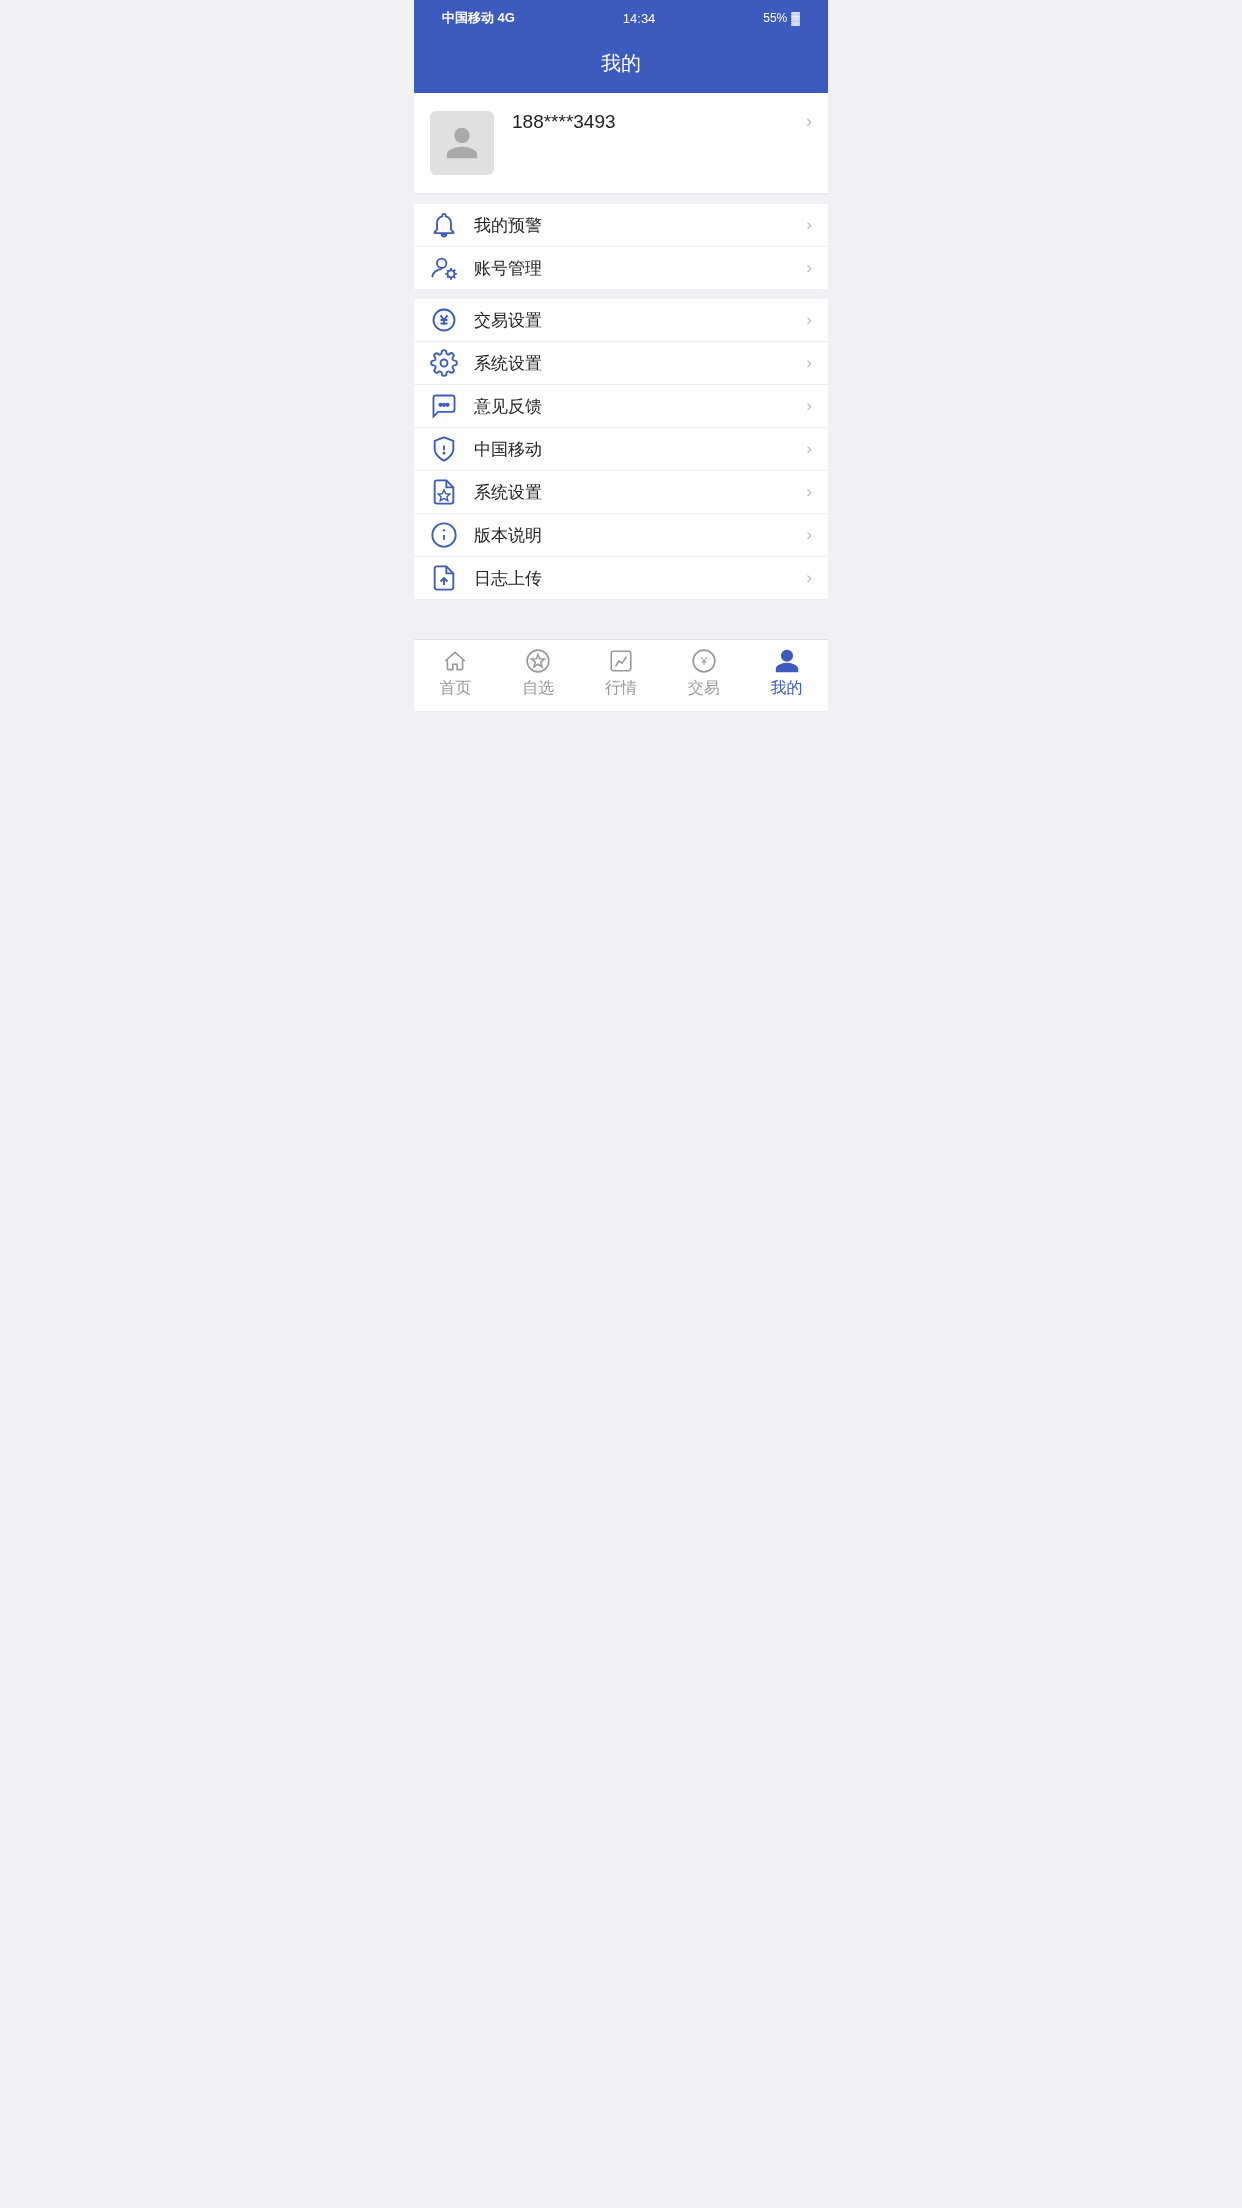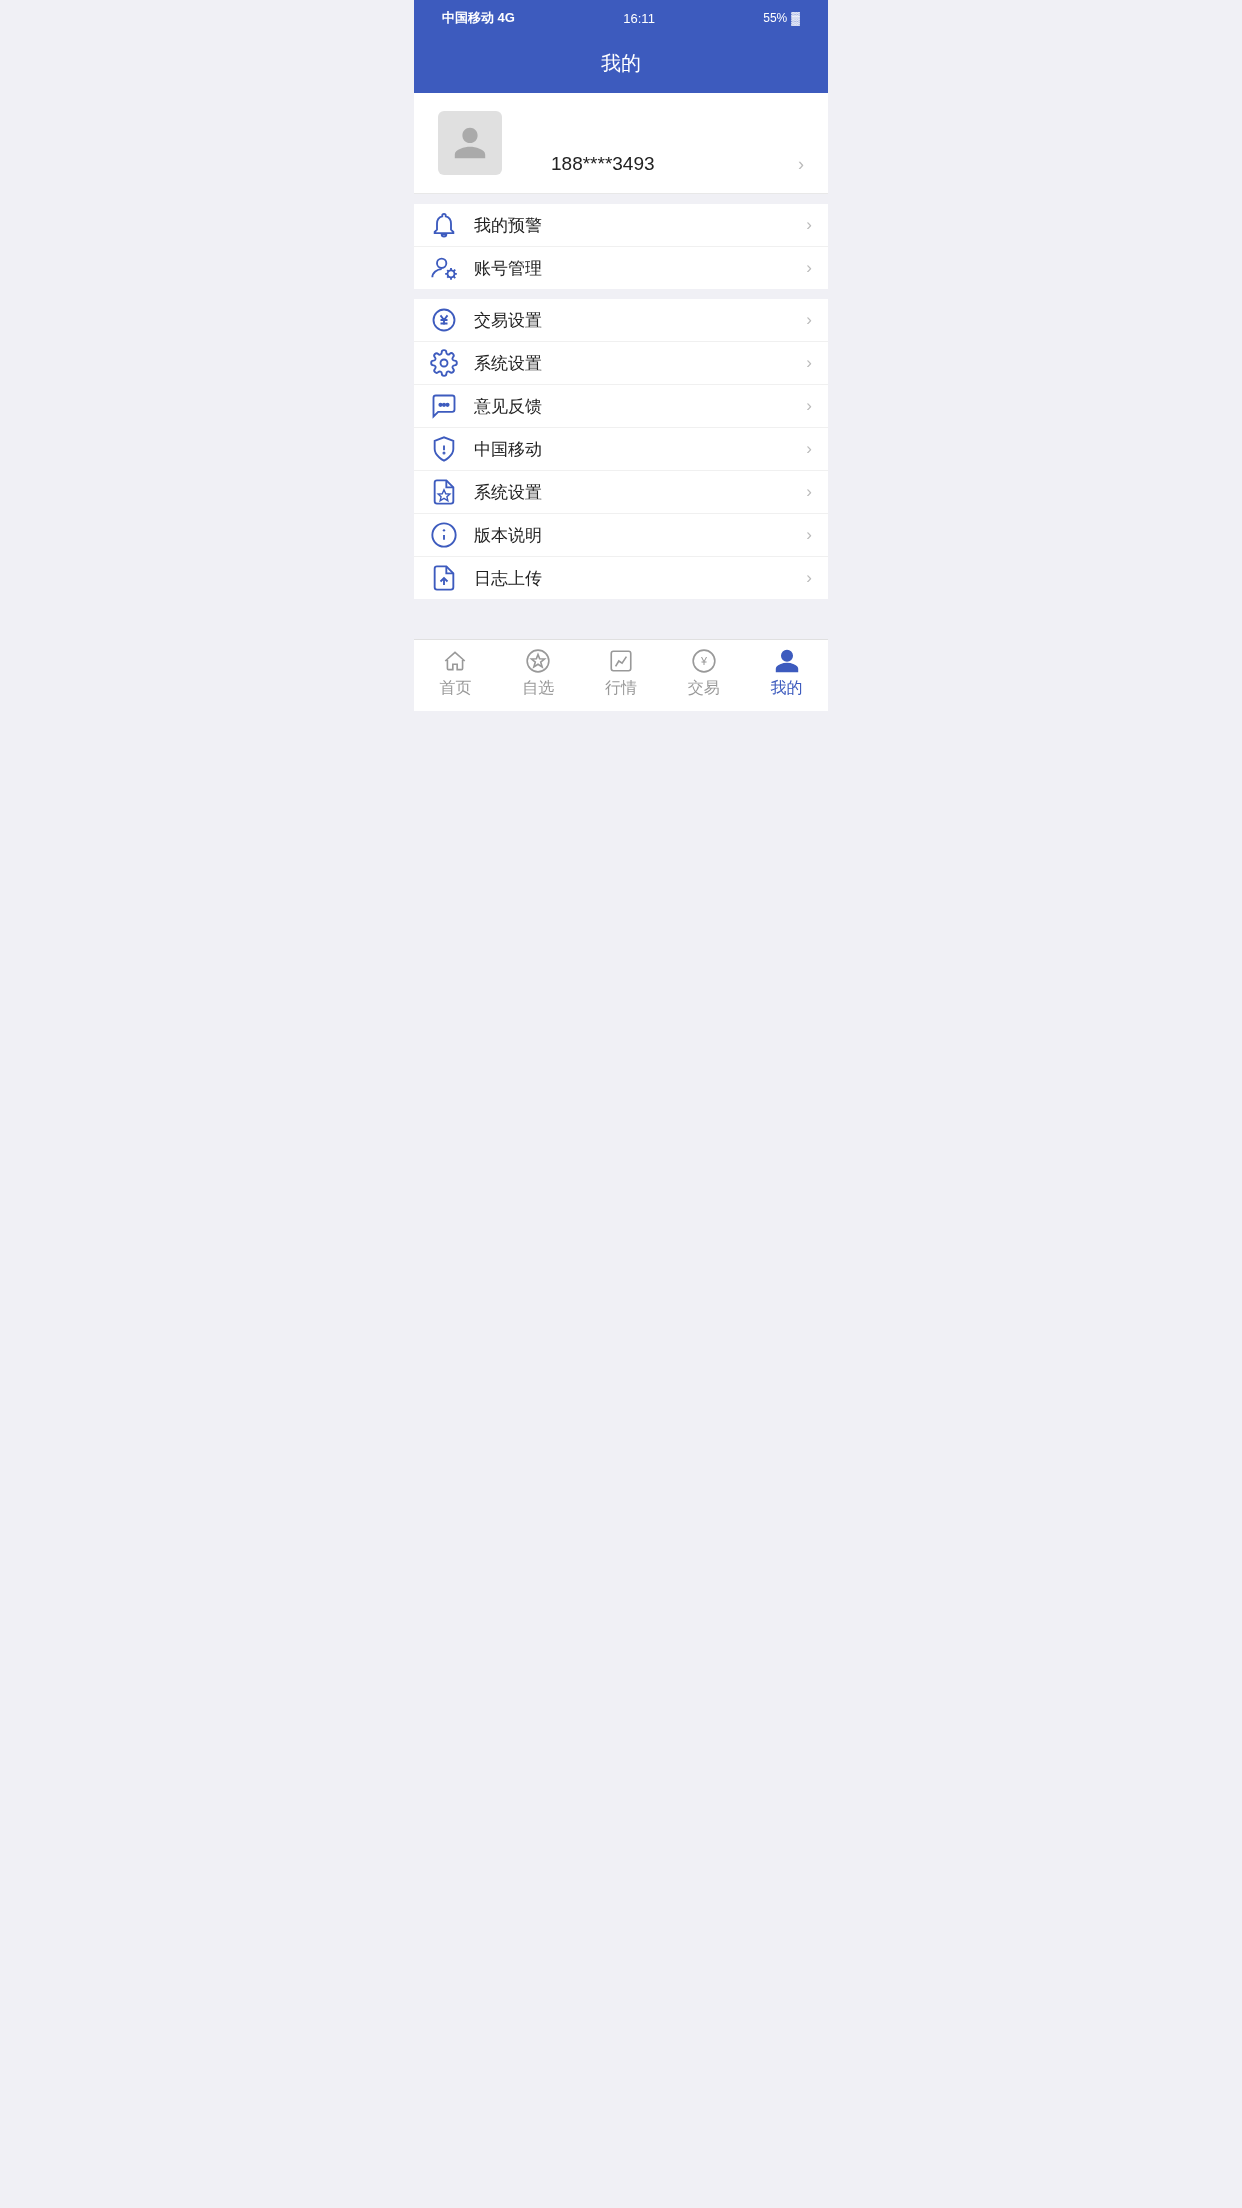--- a/index.html
+++ b/index.html
@@ -36,24 +36,23 @@
       text-align: center;
       padding: 14px 0 16px;
       font-size: 20px;
       font-weight: 500;
     }
 
     
     .profile-section {
       background: white;
       display: flex;
-      align-items: flex-end;
-      padding: 18px 24px;
+      align-items: flex-start;
+      padding: 18px 16px;
       border-bottom: 1px solid #e8e8e8;
-      gap: 31px;
     }
     .avatar {
       width: 64px;
       height: 64px;
       background: #e0e0e0;
       border-radius: 6px;
       display: flex;
       align-items: center;
       justify-content: center;
       margin-right: 18px;
@@ -161,21 +160,21 @@
     }
     .tab-item.active .tab-label {
       color: #3d5bbe;
     }
   </style>
 </head>
 <body>
 
 <div class="status-bar">
   <span class="status-left">中国移动 4G</span>
-  <span class="status-center">16:11</span>
+  <span class="status-center">14:34</span>
   <span class="status-right">
     <span>55%</span>
     <span>▓</span>
   </span>
 </div>
 
 <div class="header">
   <span>我的</span>
 </div>
 

